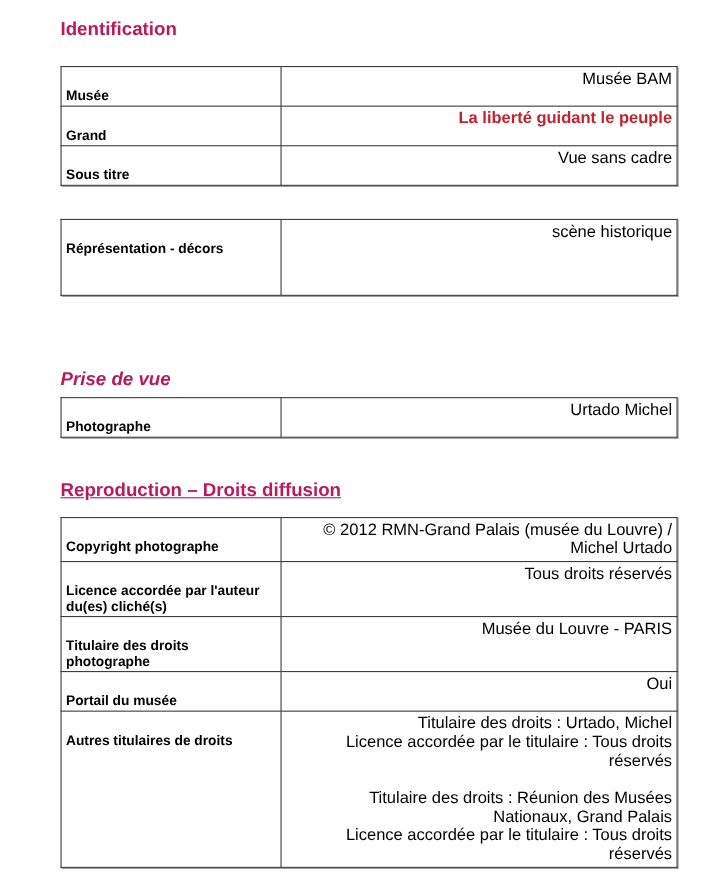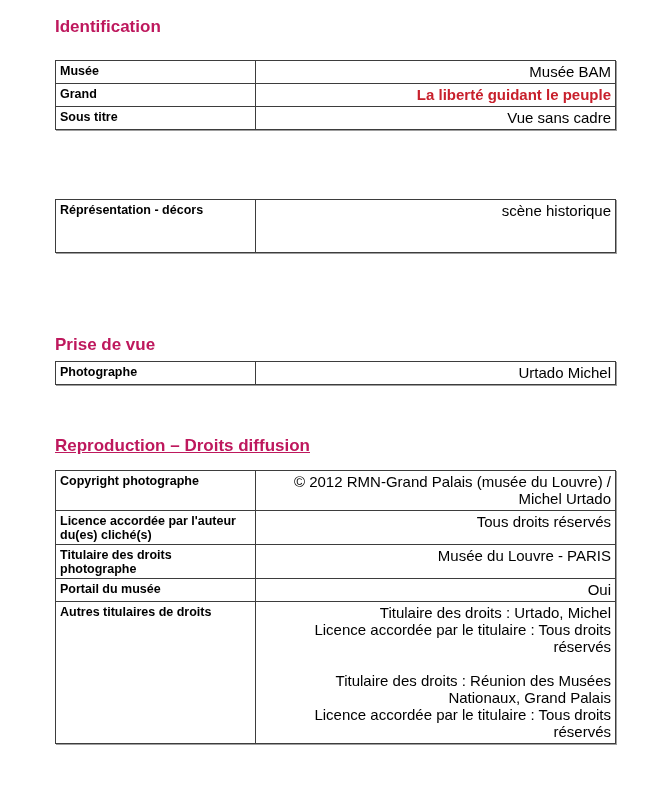--- a/index.html
+++ b/index.html
@@ -37,41 +37,41 @@
   .rtable td {
     border: 1px solid #3d3d3d;
     vertical-align: top;
     overflow: hidden;
   }
   td.label {
     width: 191px;
     font-size: 12.5px;
     font-weight: bold;
     line-height: 14px;
-    padding: 3px 4px 2px 4px;
+    padding: 19px 4px 2px 4px;
     white-space: pre-line;
   }
   td.value {
     font-size: 15px;
     line-height: 17px;
     padding: 2px 4px 3px 5px;
     white-space: pre-line;
     text-align: right;
   }
   td.value.emphasis {
     color: var(--accent, #c8202c);
     font-weight: bold;
   }
   
   .sec0-h { top: 17px; }
   .sec0-t { top: 60px; }
   .sec1-h { top: 175px; }
   .sec1-t { top: 199px; }
   .sec1-t td { height: 47px; }  
-  .sec2-h { top: 335px; }
+  .sec2-h { top: 335px; font-style: italic; }
   .sec2-t { top: 361px; }
   .sec3-h { top: 436px; text-decoration: underline; }
   .sec3-t { top: 470px; }
 </style>
 </head>
 <body>
 
 <div id="page">
     <div class="heading sec0-h">Identification</div>
     <table class="rtable sec0-t">

